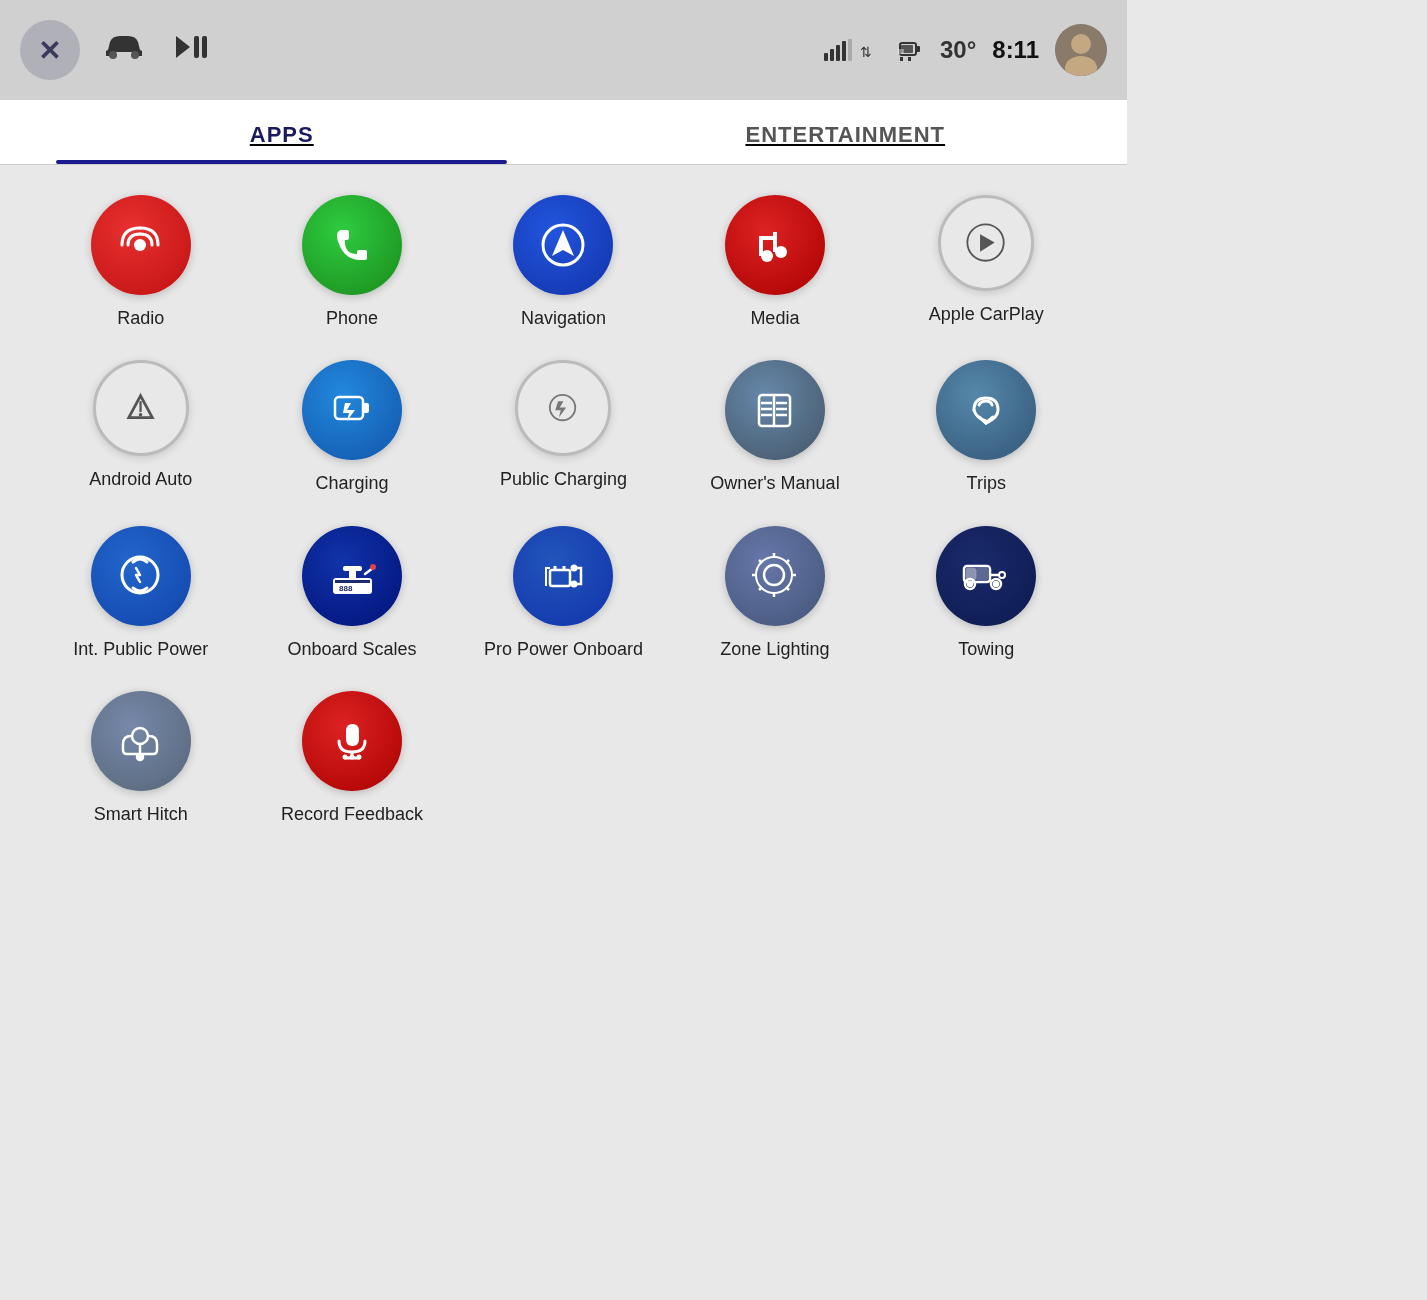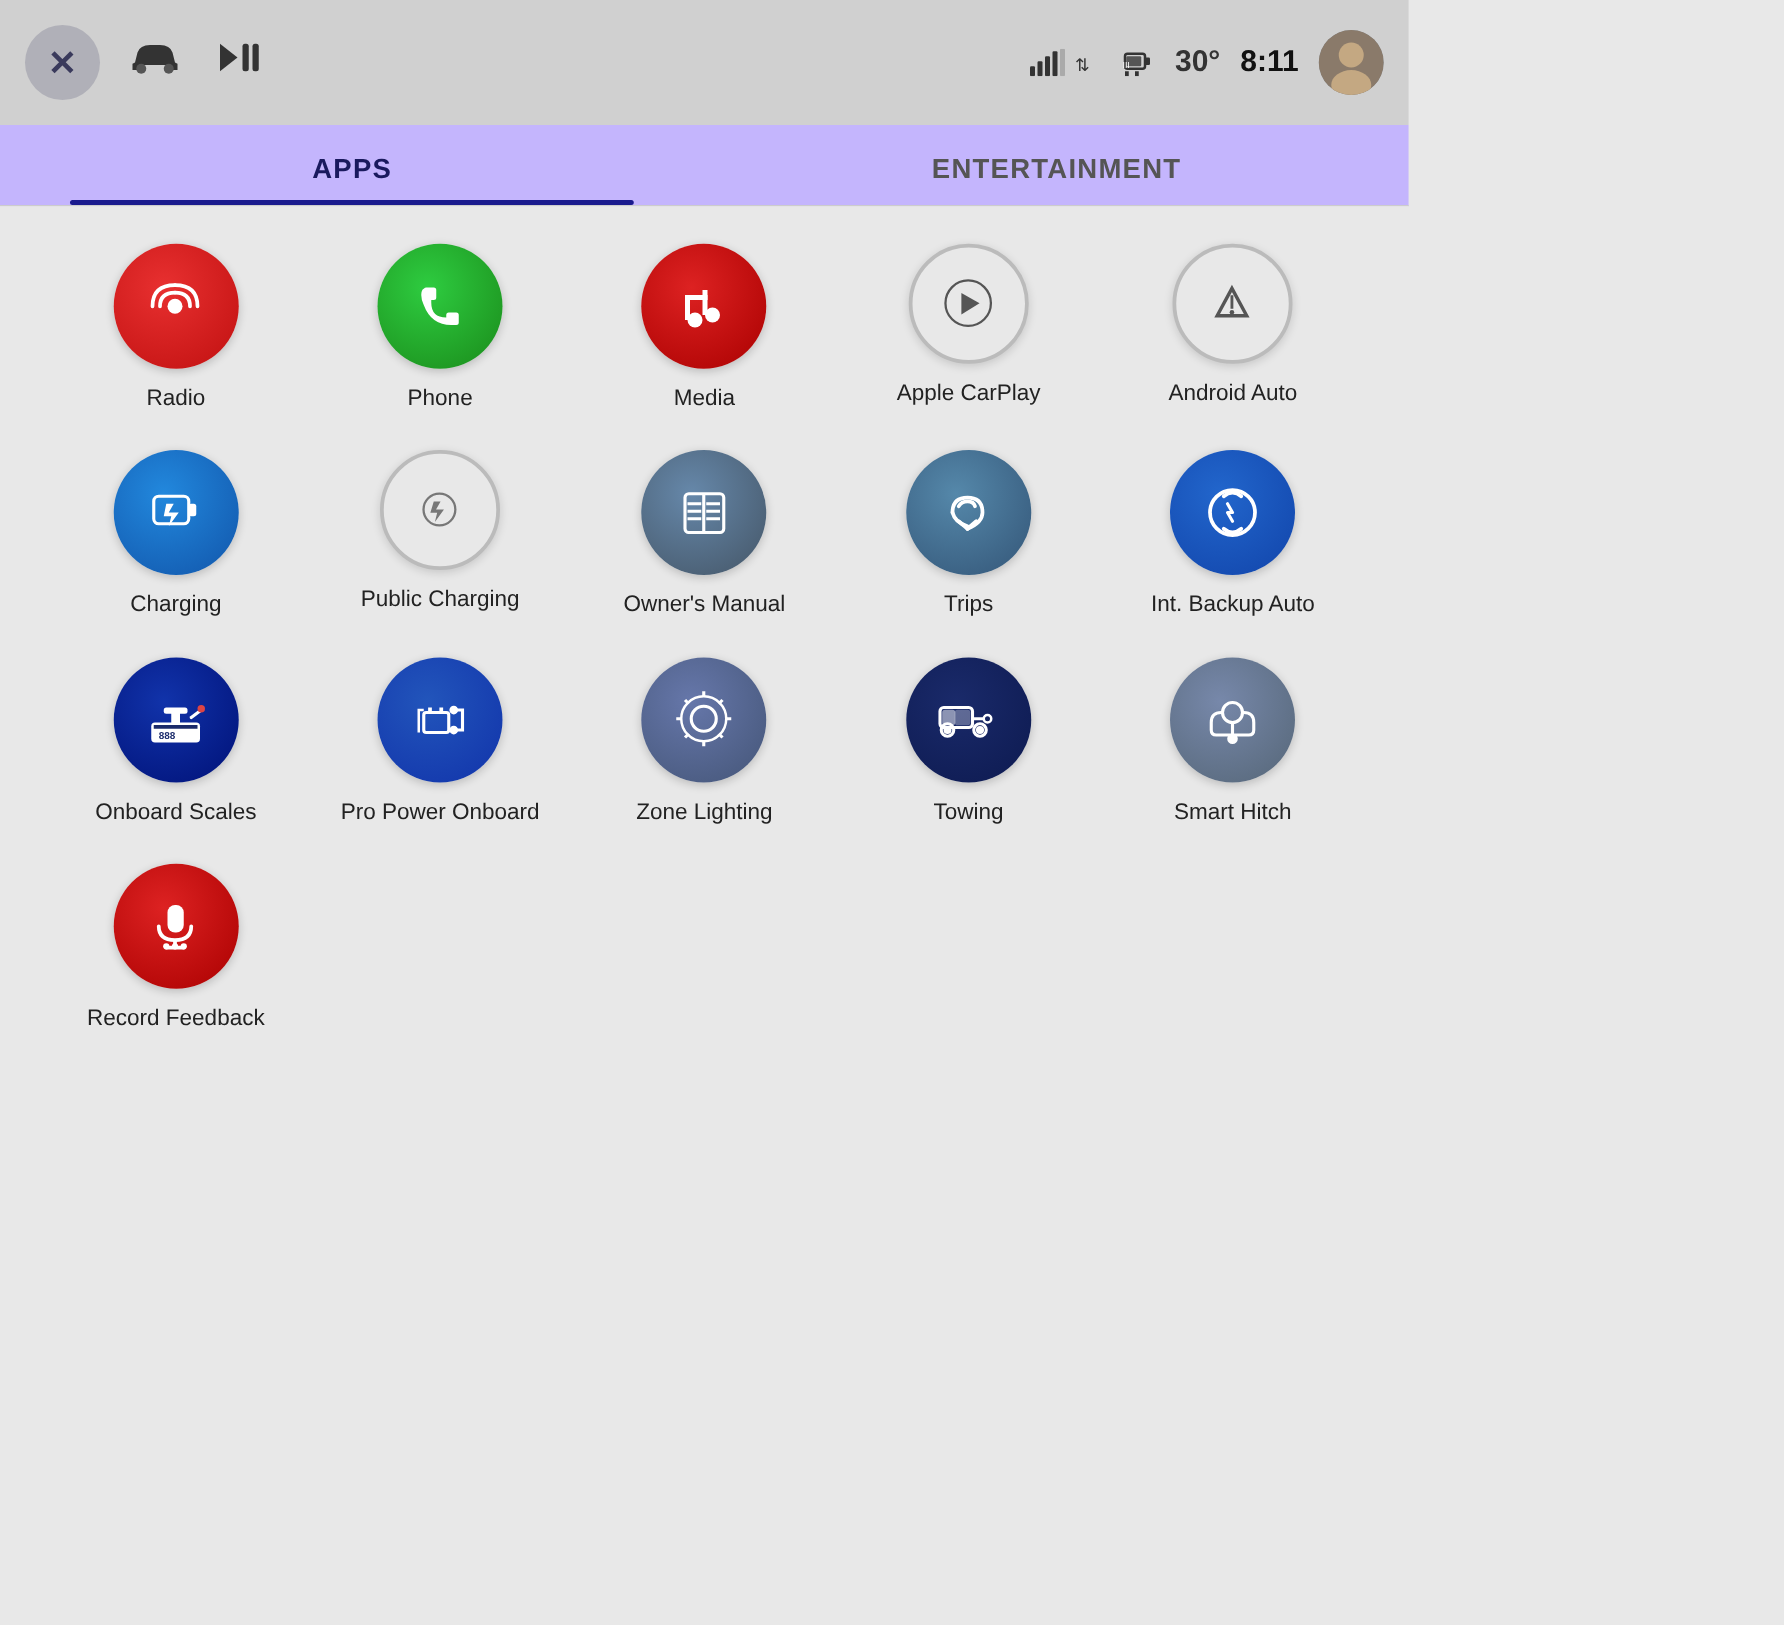--- a/index.html
+++ b/index.html
@@ -87,22 +87,23 @@
       display: flex;
       align-items: center;
       justify-content: center;
       font-size: 20px;
       color: #fff;
     }
 
     
     .tabs-container {
       display: flex;
-      background: #c4b5fd;
+      background: #ffffff;
       border-bottom: 1px solid #ccc;
+      text-decoration: underline;
     }
 
     .tab {
       flex: 1;
       text-align: center;
       padding: 22px 10px 16px;
       font-size: 22px;
       font-weight: 600;
       letter-spacing: 1px;
       color: #555;
@@ -278,20 +279,29 @@
 
     <div class="app-item">
       <div class="app-icon icon-green">
         <svg viewBox="0 0 55 55" fill="white">
           <path d="M16 12 L22 12 Q24 12 24 14 L24 20 Q24 22 22 22 L20 22 Q20 22 20 24 Q20 36 32 36 L32 34 Q32 32 34 32 L40 32 Q42 32 42 34 L42 40 Q42 42 40 42 L36 42 Q20 42 14 26 Q12 22 12 18 Q12 14 14 13 Q15 12 16 12 Z" fill="white"></path>
         </svg>
       </div>
       <span class="app-label">Phone</span>
     </div>
 
+    <div class="app-item">
+      <div class="app-icon icon-blue-nav">
+        <svg viewBox="0 0 55 55" fill="white">
+          <circle cx="27" cy="27" r="20" stroke="white" stroke-width="3" fill="none"></circle>
+          <polygon points="27,12 38,38 27,32 16,38" fill="white"></polygon>
+        </svg>
+      </div>
+      <span class="app-label">Navigation</span>
+    </div>
 
     <div class="app-item">
       <div class="app-icon icon-red-music">
         <svg viewBox="0 0 55 55" fill="white">
           <circle cx="20" cy="38" r="6" fill="white"></circle>
           <circle cx="34" cy="34" r="6" fill="white"></circle>
           <rect x="26" y="14" width="4" height="20" fill="white"></rect>
           <rect x="12" y="18" width="4" height="20" fill="white"></rect>
           <rect x="12" y="18" width="18" height="4" fill="white"></rect>
         </svg>
@@ -372,21 +382,21 @@
 
     <div class="app-item">
       <div class="app-icon icon-blue-power">
         <svg viewBox="0 0 55 55" fill="none" stroke="white" stroke-width="3">
           <circle cx="27" cy="27" r="18" stroke="white" stroke-width="3"></circle>
           <path d="M20 14 Q27 8 34 14" stroke-linecap="round"></path>
           <path d="M20 40 Q27 46 34 40" stroke-linecap="round"></path>
           <path d="M23 20 L27 27 L23 27 L27 34" stroke="white" stroke-width="2.5" stroke-linecap="round" stroke-linejoin="round" fill="none"></path>
         </svg>
       </div>
-      <span class="app-label">Int. Backup Auto</span>
+      <span class="app-label">Int. Public Power</span>
     </div>
 
     <div class="app-item">
       <div class="app-icon icon-dark-blue">
         <svg viewBox="0 0 55 55" fill="white">
           <rect x="8" y="30" width="39" height="16" rx="3" fill="white"></rect>
           <rect x="24" y="20" width="7" height="12" fill="white"></rect>
           <rect x="18" y="18" width="19" height="5" rx="2" fill="white"></rect>
           <rect x="10" y="32" width="35" height="3" fill="#1a2a6a"></rect>
           <text x="14" y="43" font-size="8" fill="#1a2a6a" font-weight="bold">888</text>

